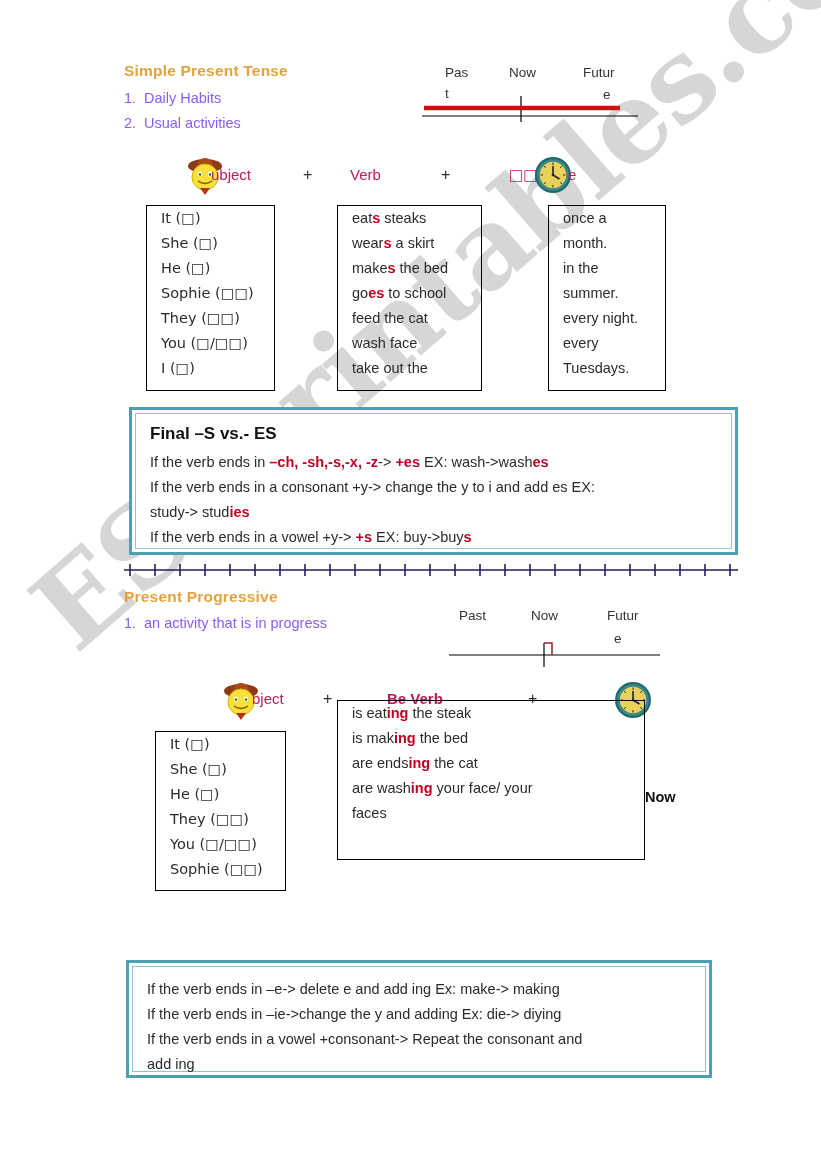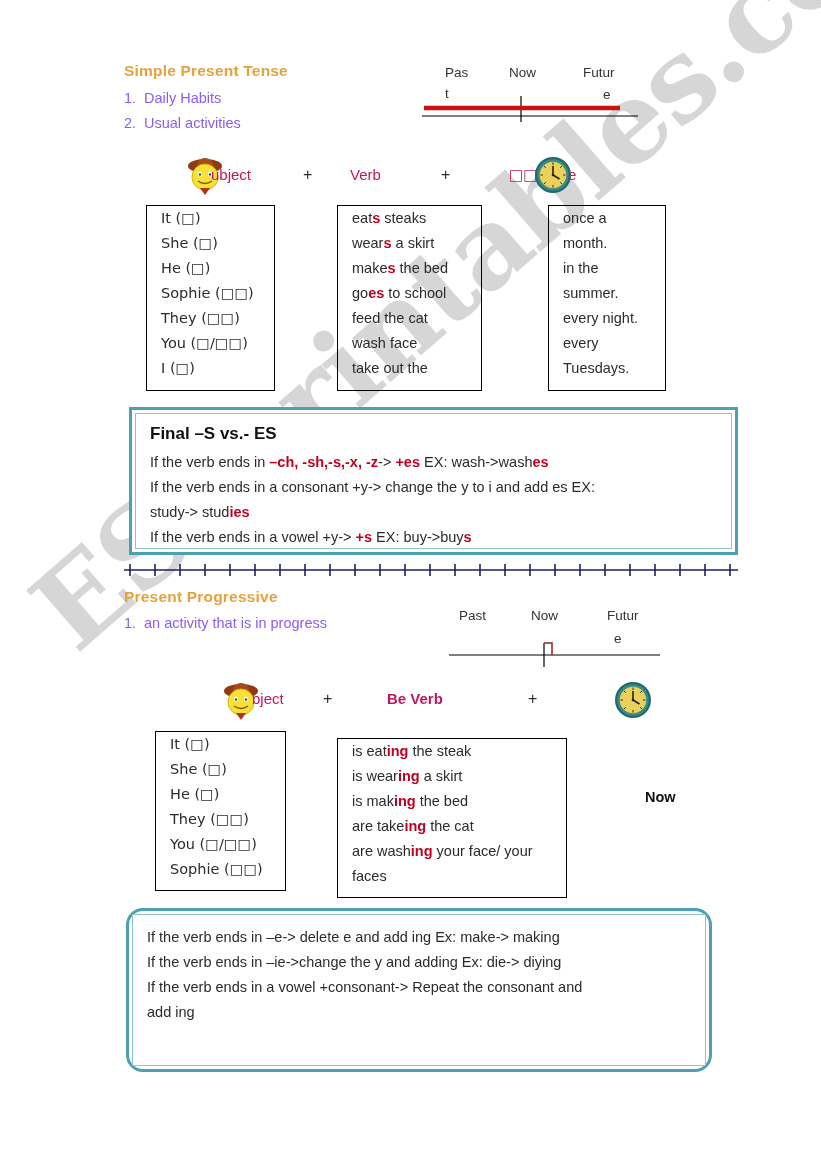--- a/index.html
+++ b/index.html
@@ -348,32 +348,31 @@
 
   <div class="abs listbox" style="left:155px; top:731px; width:131px; height:160px;">
     <div class="row tofu">It (□)</div>
     <div class="row tofu">She (□)</div>
     <div class="row tofu">He (□)</div>
     <div class="row tofu">They (□□)</div>
     <div class="row tofu">You (□/□□)</div>
     <div class="row tofu">Sophie (□□)</div>
   </div>
 
-  <div class="abs listbox" style="left:337px; top:738px; width:230px; height:160px;">
+  <div class="abs listbox" style="left:337px; top:700px; width:308px; height:160px;">
     <div class="row"><span>is eat</span><span class="hl">ing</span><span> the steak</span></div>
-    <div class="row"><span>is wear</span><span class="hl">ing</span><span> a skirt</span></div>
     <div class="row"><span>is mak</span><span class="hl">ing</span><span> the bed</span></div>
-    <div class="row"><span>are take</span><span class="hl">ing</span><span> the cat</span></div>
+    <div class="row"><span>are ends</span><span class="hl">ing</span><span> the cat</span></div>
     <div class="row"><span>are wash</span><span class="hl">ing</span><span> your face/ your</span></div>
     <div class="row"><span>faces</span><span class="hl"></span><span></span></div>
   </div>
 
   <div class="abs" style="left:645px; top:789px; font-size:14.5px; font-weight:bold; color:#111;">Now</div>
 
-  <div class="abs rulebox" style="left:126px; top:908px; width:586px; height:164px;border-radius:17px;">
+  <div class="abs rulebox" style="left:126px; top:960px; width:586px; height:118px;">
     <div class="inner">
       <div class="rb-line">
         <span>If the verb ends in –e-&gt; delete e and add ing Ex: make-&gt; making</span>
       </div>
       <div class="rb-line">
         <span>If the verb ends in –ie-&gt;change the y and adding Ex: die-&gt; diying</span>
       </div>
       <div class="rb-line">
         <span>If the verb ends in a vowel +consonant-&gt; Repeat the consonant and</span>
       </div>

